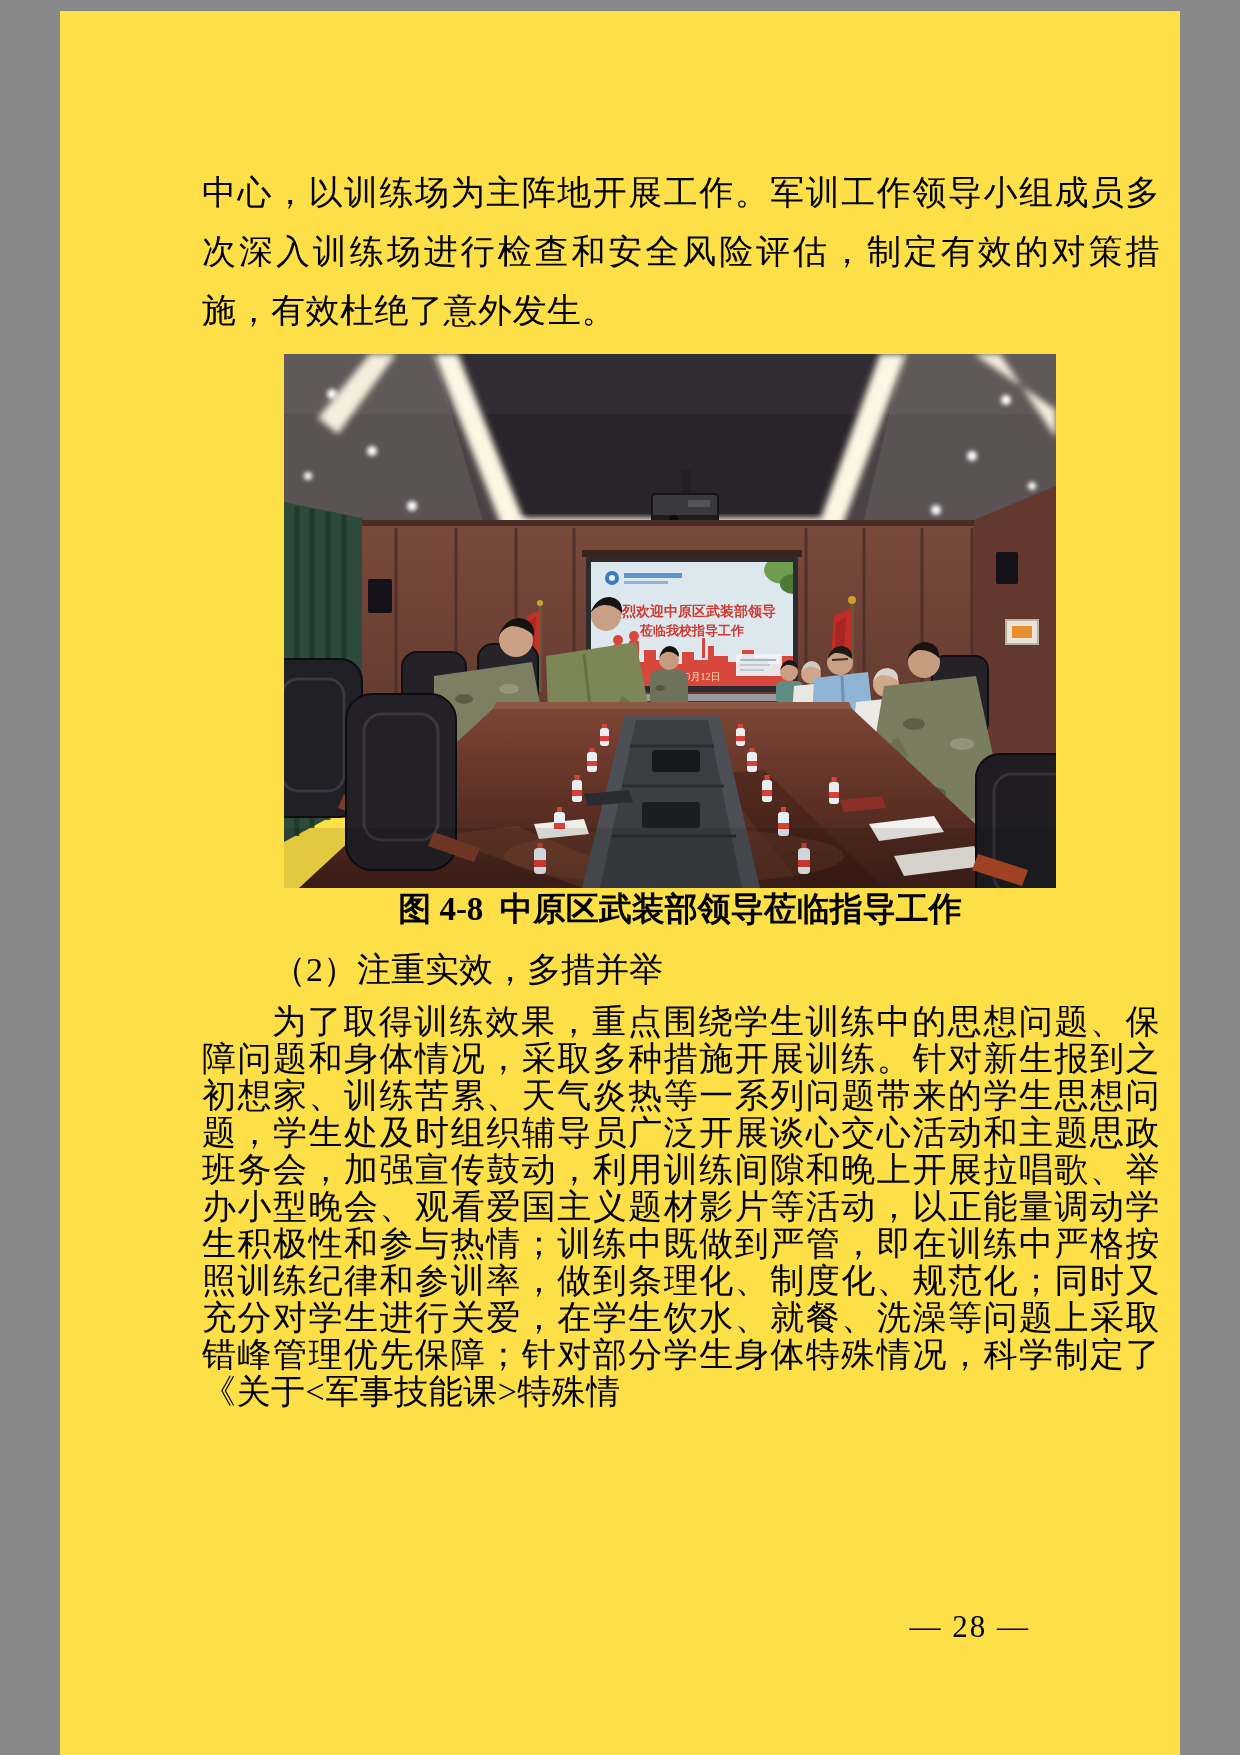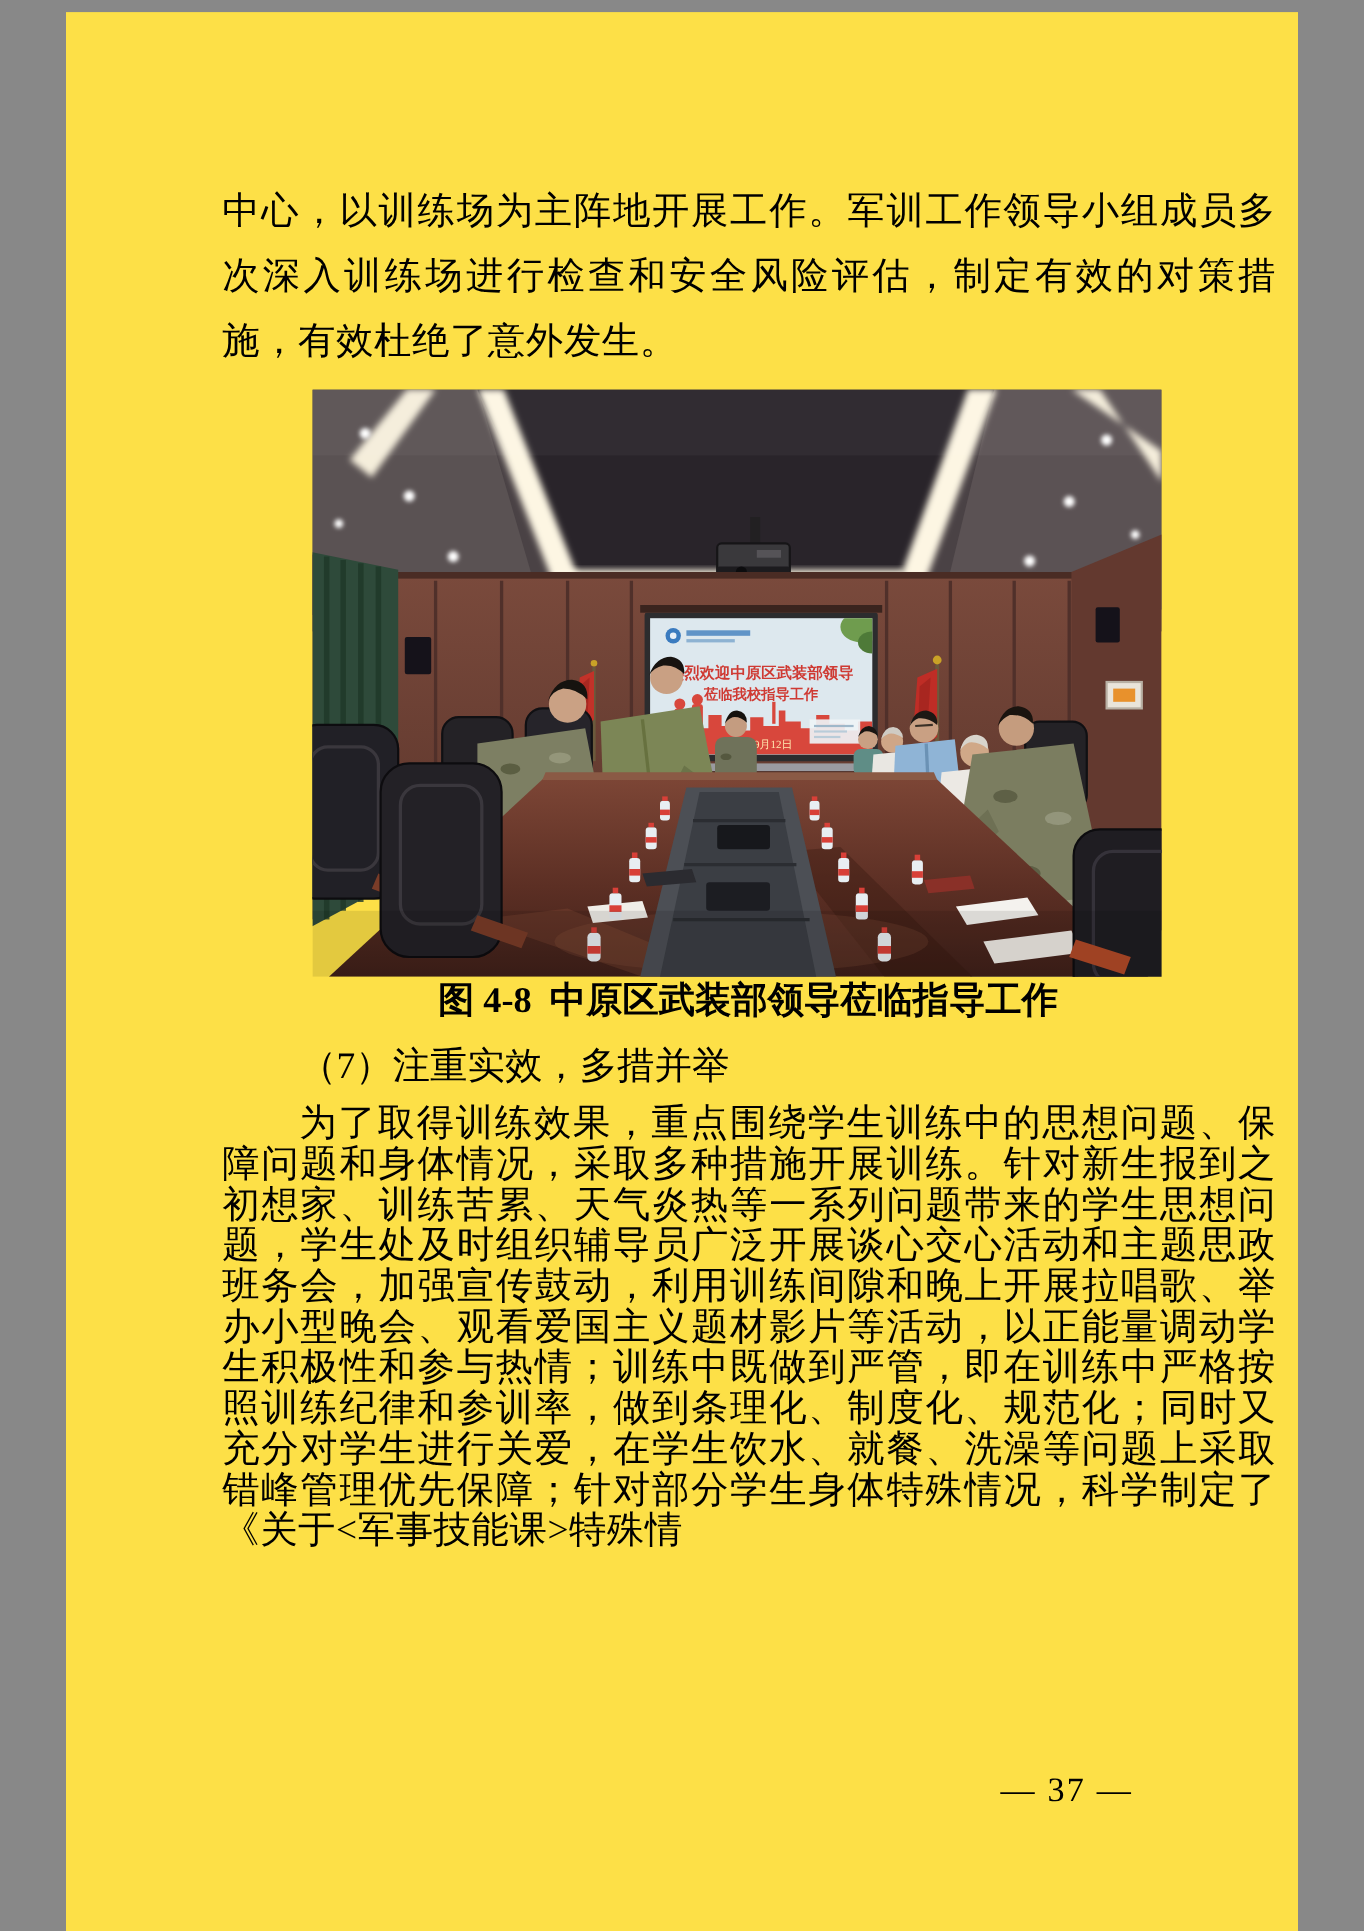--- a/index.html
+++ b/index.html
@@ -389,19 +389,19 @@
 
       <rect x="0" y="0" width="772" height="60" fill="#ffffff" opacity="0.04"></rect>
       <rect x="0" y="474" width="772" height="60" fill="#000000" opacity="0.10"></rect>
 
       </g>
     </svg>
   </div>
 
   <p class="caption">图 4-8  中原区武装部领导莅临指导工作</p>
 
-  <p class="subheading">（7）注重实效，多措并举</p>
+  <p class="subheading">（2）注重实效，多措并举</p>
 
   <p class="body-text para2">为了取得训练效果，重点围绕学生训练中的思想问题、保障问题和身体情况，采取多种措施开展训练。针对新生报到之初想家、训练苦累、天气炎热等一系列问题带来的学生思想问题，学生处及时组织辅导员广泛开展谈心交心活动和主题思政班务会，加强宣传鼓动，利用训练间隙和晚上开展拉唱歌、举办小型晚会、观看爱国主义题材影片等活动，以正能量调动学生积极性和参与热情；训练中既做到严管，即在训练中严格按照训练纪律和参训率，做到条理化、制度化、规范化；同时又充分对学生进行关爱，在学生饮水、就餐、洗澡等问题上采取错峰管理优先保障；针对部分学生身体特殊情况，科学制定了《关于&lt;军事技能课&gt;特殊情</p>
 
-  <div class="page-number">— 37 —</div>
+  <div class="page-number">— 28 —</div>
 
 </div>
 
 </body></html>

